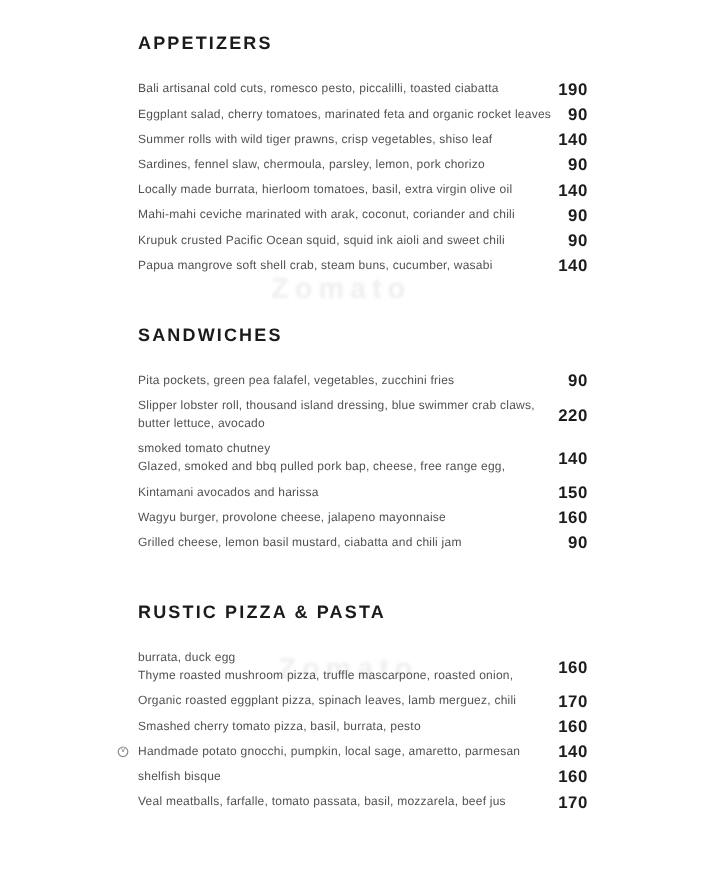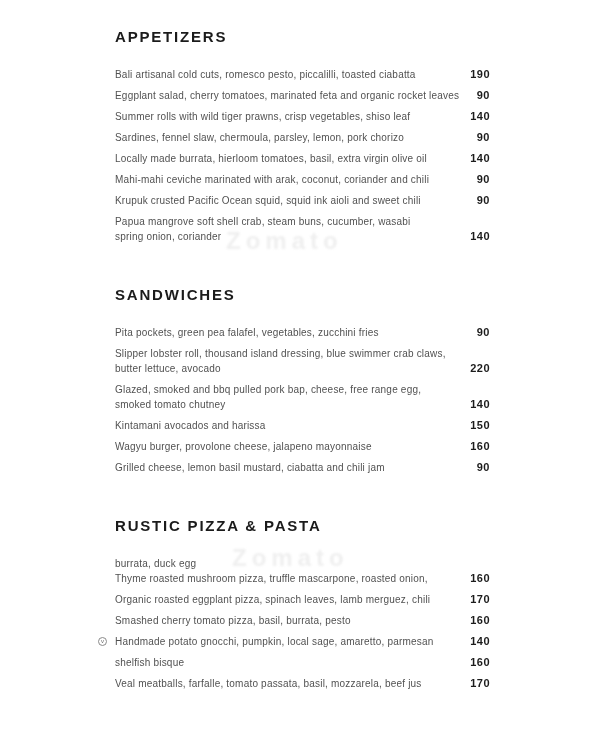--- a/index.html
+++ b/index.html
@@ -32,41 +32,41 @@
     margin: 0 0 22px 0;
     font-size: 15px;
     line-height: 17px;
     font-weight: 800;
     letter-spacing: 1.8px;
     color: #1b1b1b;
   }
   .menu-section + .menu-section { margin-top: 42px; }
   .item {
     display: flex;
-    align-items: flex-end;
+    align-items: center;
     margin-bottom: 6px;
   }
   .desc {
     flex: 1;
     position: relative;
     padding-right: 10px;
     min-width: 0;
   }
   .line {
     display: block;
     white-space: nowrap;
     font-size: 10px;
     line-height: 15px;
     letter-spacing: 0.2px;
     color: #515151;
   }
   .price {
     width: 34px;
     text-align: right;
-    font-size: 11px;
+    font-size: 14px;
     line-height: 15px;
     font-weight: 700;
     letter-spacing: 0.5px;
     color: #1c1c1c;
   }
   .veg-badge {
     position: absolute;
     left: -17px;
     top: 2.5px;
     width: 9px;
@@ -135,21 +135,20 @@
         </div>
         <div class="item">
           <div class="desc">
             <span class="line">Krupuk crusted Pacific Ocean squid, squid ink aioli and sweet chili</span>
           </div>
           <div class="price">90</div>
         </div>
         <div class="item">
           <div class="desc">
             <span class="line">Papua mangrove soft shell crab, steam buns, cucumber, wasabi</span>
-            <span class="line">spring onion, coriander</span>
           </div>
           <div class="price">140</div>
         </div>
       </div>
     </section>
 
     <section class="menu-section">
       <h2 class="section-title">SANDWICHES</h2>
       <div class="items">
         <div class="item">
@@ -160,22 +159,22 @@
         </div>
         <div class="item">
           <div class="desc">
             <span class="line">Slipper lobster roll, thousand island dressing, blue swimmer crab claws,</span>
             <span class="line">butter lettuce, avocado</span>
           </div>
           <div class="price">220</div>
         </div>
         <div class="item">
           <div class="desc">
+            <span class="line">smoked tomato chutney</span>
             <span class="line">Glazed, smoked and bbq pulled pork bap, cheese, free range egg,</span>
-            <span class="line">smoked tomato chutney</span>
           </div>
           <div class="price">140</div>
         </div>
         <div class="item">
           <div class="desc">
             <span class="line">Kintamani avocados and harissa</span>
           </div>
           <div class="price">150</div>
         </div>
         <div class="item">

